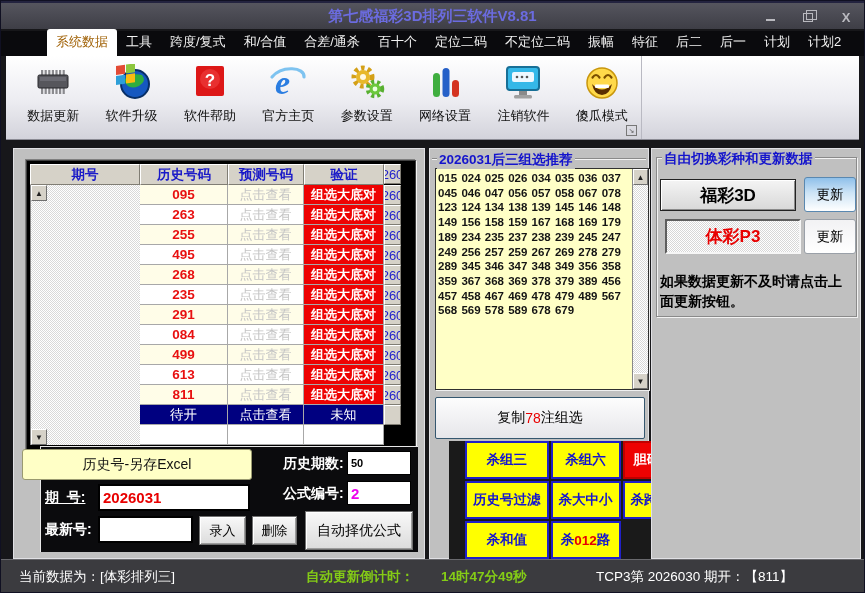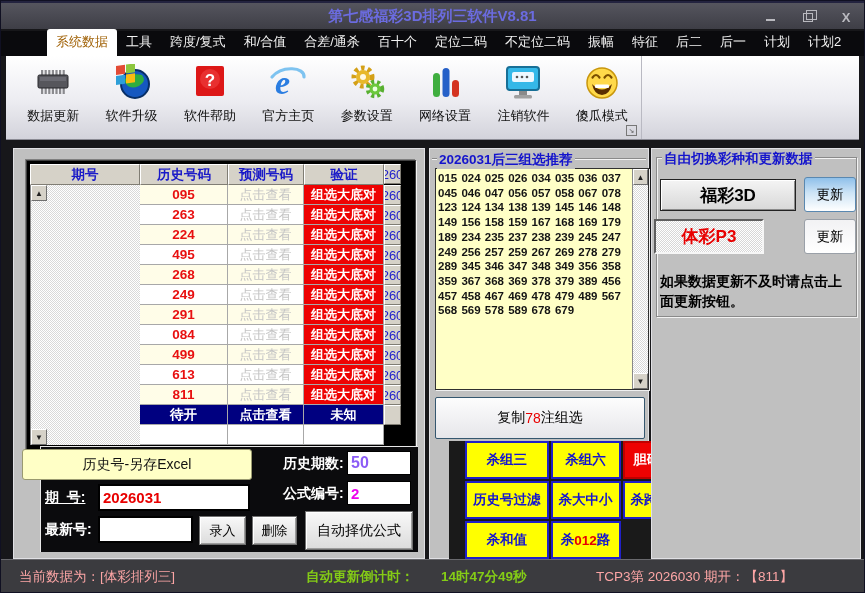--- a/index.html
+++ b/index.html
@@ -44,21 +44,21 @@
   .cell{height:20px;font-size:13px;display:flex;align-items:center;justify-content:center;
     border-right:1px solid #a8a8a8;border-bottom:1px solid #a8a8a8;overflow:hidden;white-space:nowrap;}
   .hd{height:21px;background:#d6d2c8;color:#1a1ac8;font-weight:bold;font-size:13.5px;
     border:1px solid;border-color:#ffffff #807d74 #807d74 #ffffff;}
   .pcell{background:#d6d2c8;color:#2222cc;border:1px solid;border-color:#ffffff #807d74 #807d74 #ffffff;}
   .hcell{background:#fff;color:#e81010;font-weight:bold;font-size:13.5px;}
   .prcell{background:#fff;color:#c4c4c4;}
   .vcell{background:#fff;}
   .alt{background:#fffde8;}
   .vred{background:#ee0202;color:#fff;font-weight:bold;}
-  .pend{background:#000080 !important;color:#fff !important;font-weight:bold;}
+  .pend{background:#000080 !important;color:#fff !important;font-weight:normal;}
   .scol{grid-row:2 / span 13;background:repeating-conic-gradient(#ffffff 0 25%,#d9d9d9 0 50%) 0 0/2px 2px;
     position:relative;border-left:1px solid #888;}
   .sbtn{position:absolute;left:0;width:16px;height:16px;background:#d6d2c8;font-size:8px;line-height:15px;
     text-align:center;color:#222;border:1px solid;border-color:#fff #6f6f6f #6f6f6f #fff;}
   .sup{top:0;} .sdn{bottom:0;}
   
   .blackpane{position:absolute;left:26px;top:297px;width:378px;height:106px;background:#0b0b0d;
     border-top:1px solid #e8e8e8;border-left:1px solid #e8e8e8;}
   .export-btn{position:absolute;left:8px;top:300px;width:230px;height:31px;background:#ffffc6;
     border:1px solid #9a9a70;border-radius:3px;font-size:14px;color:#111;cursor:default;
@@ -89,32 +89,32 @@
   .f-yellow{background:#ffff00;color:#1515d0;}
   .f-red{background:#ee0202;color:#ffffff;border-color:#c00000;}
   .f-cyan{background:#00dff0;color:#1515d0;border-color:#00a8c0;}
   
   .groupbox{position:absolute;left:4px;top:8px;width:201px;height:160px;
     border:1px solid #8a8a8a;box-shadow:1px 1px 0 #f2f2f2, inset 1px 1px 0 #f2f2f2;}
   .fc3d-btn{position:absolute;left:8px;top:30px;width:136px;height:32px;
     background:linear-gradient(#f4f4f4,#d8d8d8);border:1px solid #222;
     box-shadow:inset 1px 1px 0 #fff, inset -1px -1px 0 #8a8a8a;
     font-size:17px;font-weight:bold;color:#000;display:flex;align-items:center;justify-content:center;cursor:default;}
-  .tcp3-btn{position:absolute;left:2px;top:70px;width:110px;height:35px;
+  .tcp3-btn{position:absolute;left:13px;top:70px;width:136px;height:35px;
     background:repeating-conic-gradient(#ffffff 0 25%,#d7d7d7 0 50%) 0 0/2px 2px;
     border:2px solid;border-color:#5e5e5e #f6f6f6 #f6f6f6 #5e5e5e;
     font-size:17px;font-weight:bold;color:#e80000;display:flex;align-items:center;justify-content:center;cursor:default;}
   .upd{position:absolute;left:152px;width:52px;height:35px;border-radius:3px;font-size:13.5px;color:#000;
     display:flex;align-items:center;justify-content:center;cursor:default;}
   .upd1{top:28px;background:linear-gradient(#8fc0ea,#cde4f6 45%,#ffffff);border:1px solid #5a88b0;}
   .upd2{top:70px;background:linear-gradient(#f2f2f4,#ffffff);border:1px solid #9aa0a8;}
   .note{position:absolute;left:8px;top:122px;width:192px;font-weight:bold;font-size:14px;color:#000;line-height:1.45;}
   
   .statusbar{position:absolute;left:0;right:0;bottom:0;height:33px;background:#3b3b3f;border-top:1px solid #69696d;}
-  .st{position:absolute;top:8px;font-size:13.5px;color:#fca5a5;white-space:nowrap;}
+  .st{position:absolute;top:8px;font-size:13.5px;color:#ffffff;white-space:nowrap;}
   .st-count{color:#84cc16;font-weight:bold;}
 </style>
 </head>
 <body>
 
 <div class="window">
 
   <div class="titlebar">
     <div class="title">第七感福彩3D排列三软件V8.81</div>
     <div class="winctl">
@@ -275,33 +275,33 @@
           </div>
           <div class="cell pcell">2026020</div>
           <div class="cell hcell alt">095</div>
           <div class="cell prcell alt">点击查看</div>
           <div class="cell vcell vred">组选大底对</div>
           <div class="cell pcell">2026021</div>
           <div class="cell hcell">263</div>
           <div class="cell prcell">点击查看</div>
           <div class="cell vcell vred">组选大底对</div>
           <div class="cell pcell">2026022</div>
-          <div class="cell hcell alt">224</div>
+          <div class="cell hcell alt">255</div>
           <div class="cell prcell alt">点击查看</div>
           <div class="cell vcell vred">组选大底对</div>
           <div class="cell pcell">2026023</div>
           <div class="cell hcell">495</div>
           <div class="cell prcell">点击查看</div>
           <div class="cell vcell vred">组选大底对</div>
           <div class="cell pcell">2026024</div>
           <div class="cell hcell alt">268</div>
           <div class="cell prcell alt">点击查看</div>
           <div class="cell vcell vred">组选大底对</div>
           <div class="cell pcell">2026025</div>
-          <div class="cell hcell">249</div>
+          <div class="cell hcell">235</div>
           <div class="cell prcell">点击查看</div>
           <div class="cell vcell vred">组选大底对</div>
           <div class="cell pcell">2026026</div>
           <div class="cell hcell alt">291</div>
           <div class="cell prcell alt">点击查看</div>
           <div class="cell vcell vred">组选大底对</div>
           <div class="cell pcell">2026027</div>
           <div class="cell hcell">084</div>
           <div class="cell prcell">点击查看</div>
           <div class="cell vcell vred">组选大底对</div>
@@ -323,21 +323,21 @@
           <div class="cell vcell pend">未知</div>
           <div class="cell pcell"></div>
           <div class="cell hcell"></div>
           <div class="cell prcell"></div>
           <div class="cell vcell"></div>
         </div>
     </div>
 
     <div class="blackpane">
       <span class="wlabel" style="left:242px;top:8px;">历史期数:</span>
-      <input class="tinput" style="left: 306px; top: 4px; width: 64px; height: 24px; font-size: 16px; color: #8b5cf6;" value="50">
+      <input class="tinput" style="left: 306px; top: 4px; width: 64px; height: 24px; font-size: 11px; color: #000000;" value="50">
       <span class="wlabel" style="left:242px;top:38px;">公式编号:</span>
       <input class="tinput" style="left: 306px; top: 34px; width: 64px; height: 24px; font-size: 15px; color: rgb(238, 0, 238);" value="2">
       <button class="btn3d" style="position:absolute;left:264px;top:64px;width:108px;height:39px;font-size:14px;">自动择优公式</button>
 
       <span class="wlabel" style="left:4px;top:42px;text-decoration:underline;">期  号:</span>
       <input class="tinput" style="left: 57px; top: 37px; width: 152px; height: 27px; font-size: 15px; color: rgb(232, 0, 0); border-width: 2px;" value="2026031">
       <span class="wlabel" style="left:4px;top:74px;">最新号:</span>
       <input class="tinput" style="left: 57px; top: 69px; width: 95px; height: 27px; font-size: 15px; color: rgb(0, 0, 0); border-width: 2px;" value="">
       <button class="btn3d" style="position:absolute;left:158px;top:69px;width:47px;height:29px;">录入</button>
       <button class="btn3d" style="position:absolute;left:211px;top:69px;width:45px;height:29px;">删除</button>

